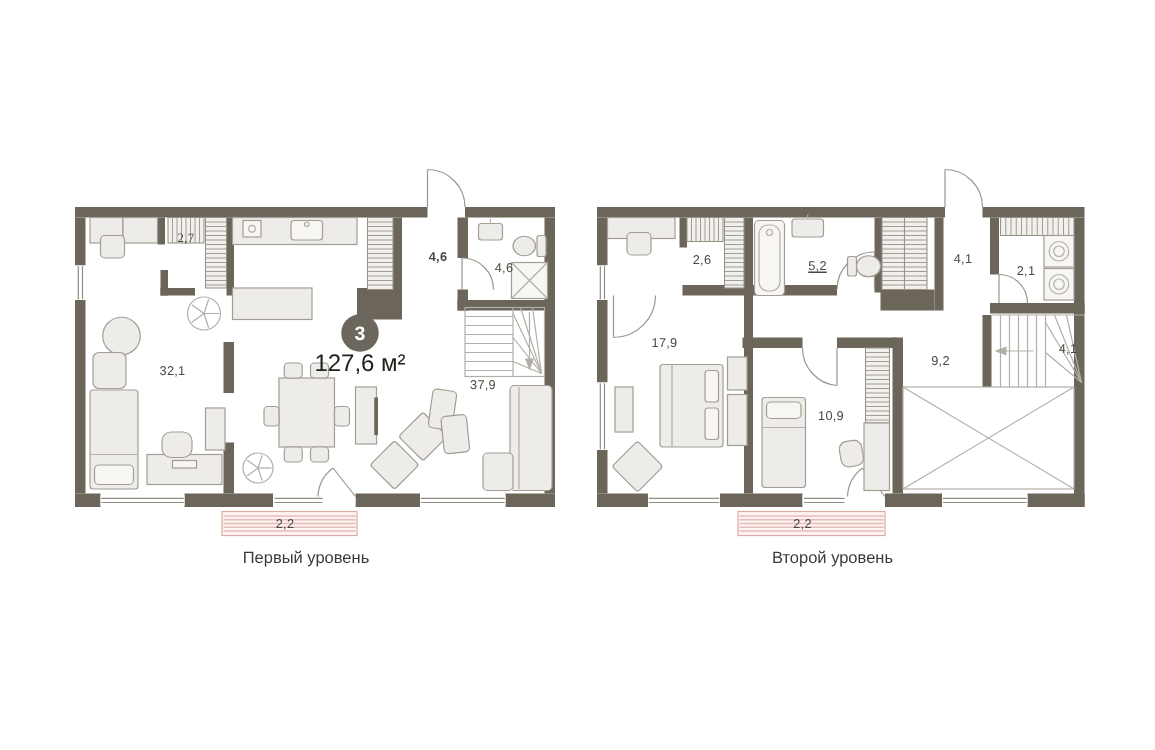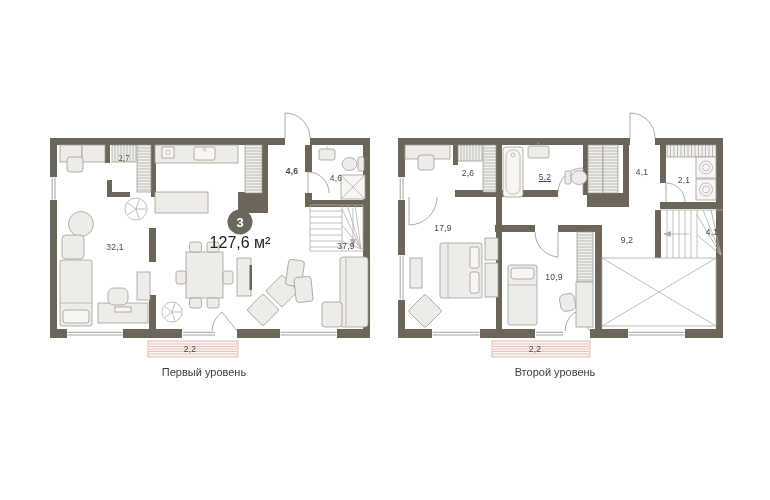--- a/index.html
+++ b/index.html
@@ -521,21 +521,21 @@
     </svg>
   </div>
 
   <div class="badge" style="left:240px;top:222px;">3</div>
   <div class="area-lbl" style="left:240px;top:243px;">127,6 м²</div>
 
   <div class="lbl" style="left:124px;top:158px;font-family:Liberation Serif, serif;">2,7</div>
   <div class="lbl" style="left:292px;top:171px;font-weight:bold;">4,6</div>
   <div class="lbl" style="left:336px;top:178px;">4,6</div>
   <div class="lbl" style="left:115px;top:247px;">32,1</div>
-  <div class="lbl" style="left:322px;top:246px;margin-left:24px;">37,9</div>
+  <div class="lbl" style="left:322px;top:256px;">37,9</div>
   <div class="lbl" style="left:190px;top:349px;">2,2</div>
 
   <div class="lbl" style="left:468px;top:173px;">2,6</div>
   <div class="lbl" style="left:545px;top:177px;text-decoration:underline;">5,2</div>
   <div class="lbl" style="left:642px;top:172px;">4,1</div>
   <div class="lbl" style="left:684px;top:180px;">2,1</div>
   <div class="lbl" style="left:443px;top:228px;">17,9</div>
   <div class="lbl" style="left:627px;top:240px;text-align:center;">9,2</div>
   <div class="lbl" style="left:712px;top:232px;">4,1</div>
   <div class="lbl" style="left:554px;top:277px;">10,9</div>

